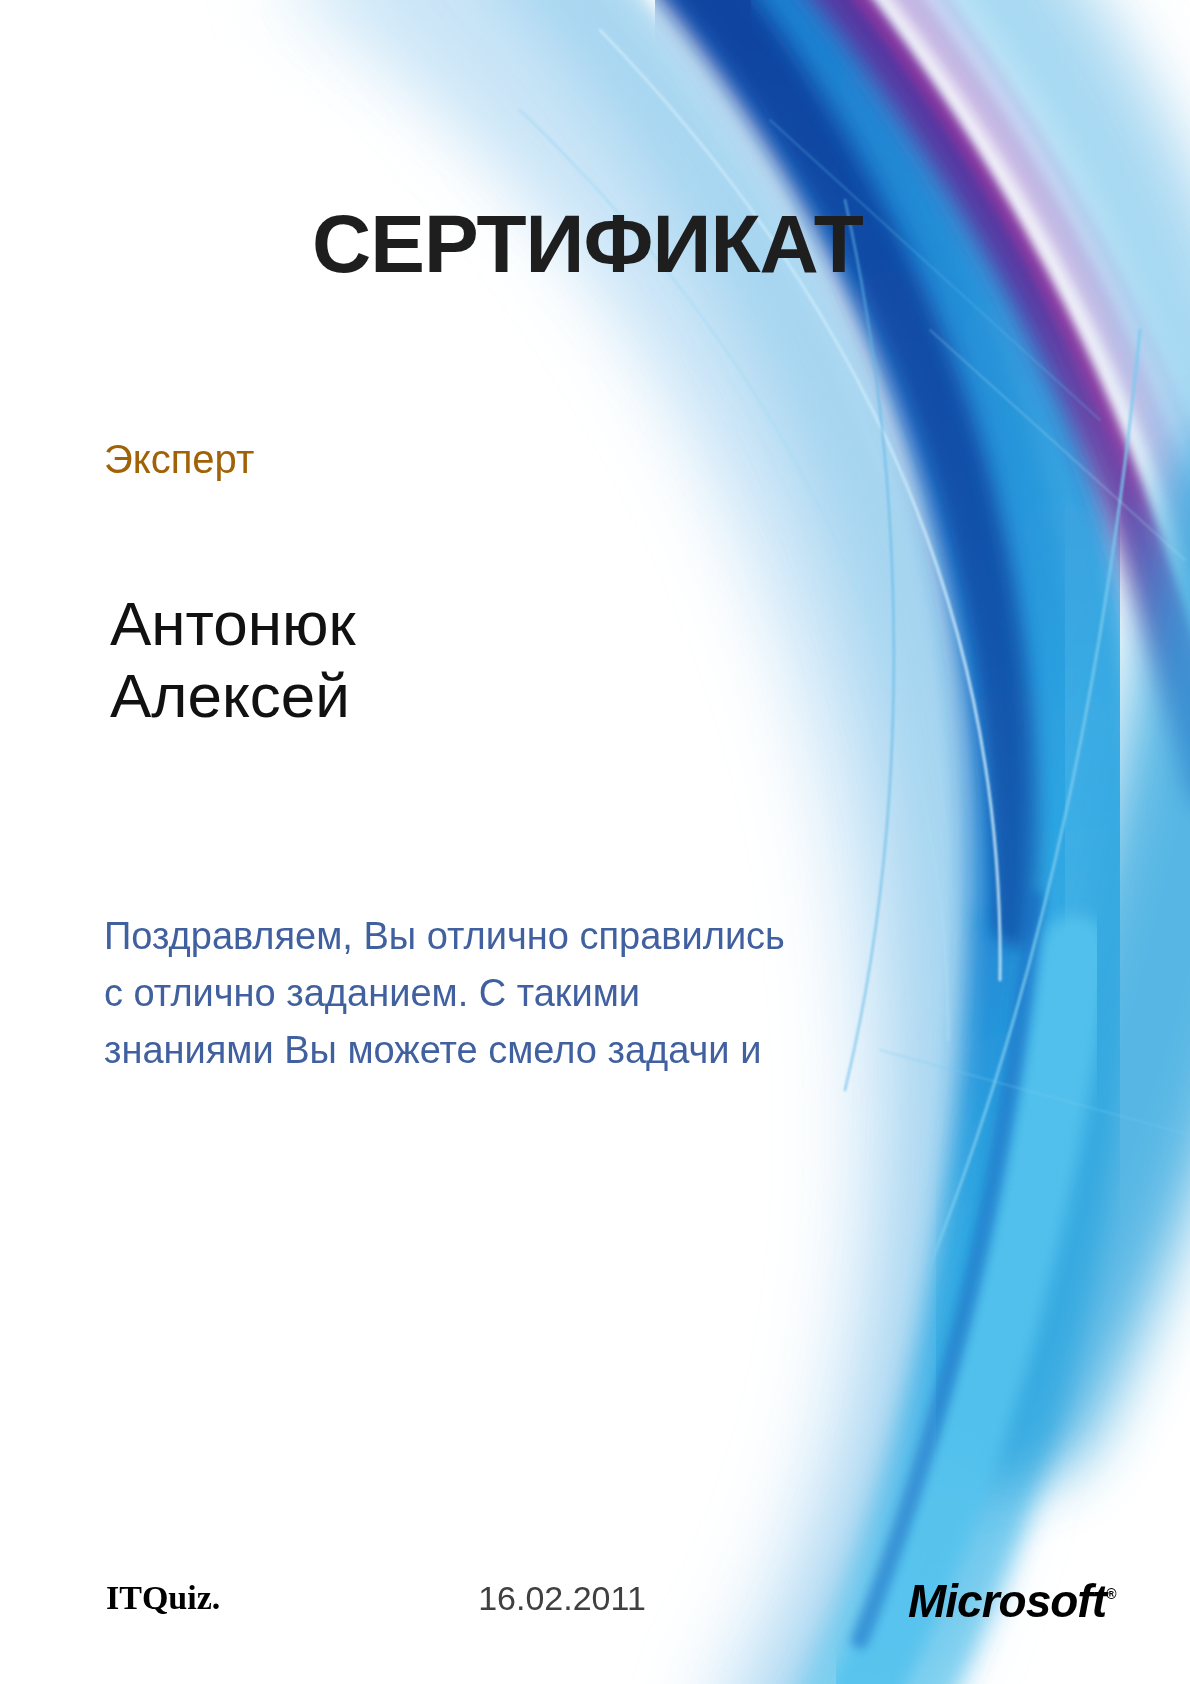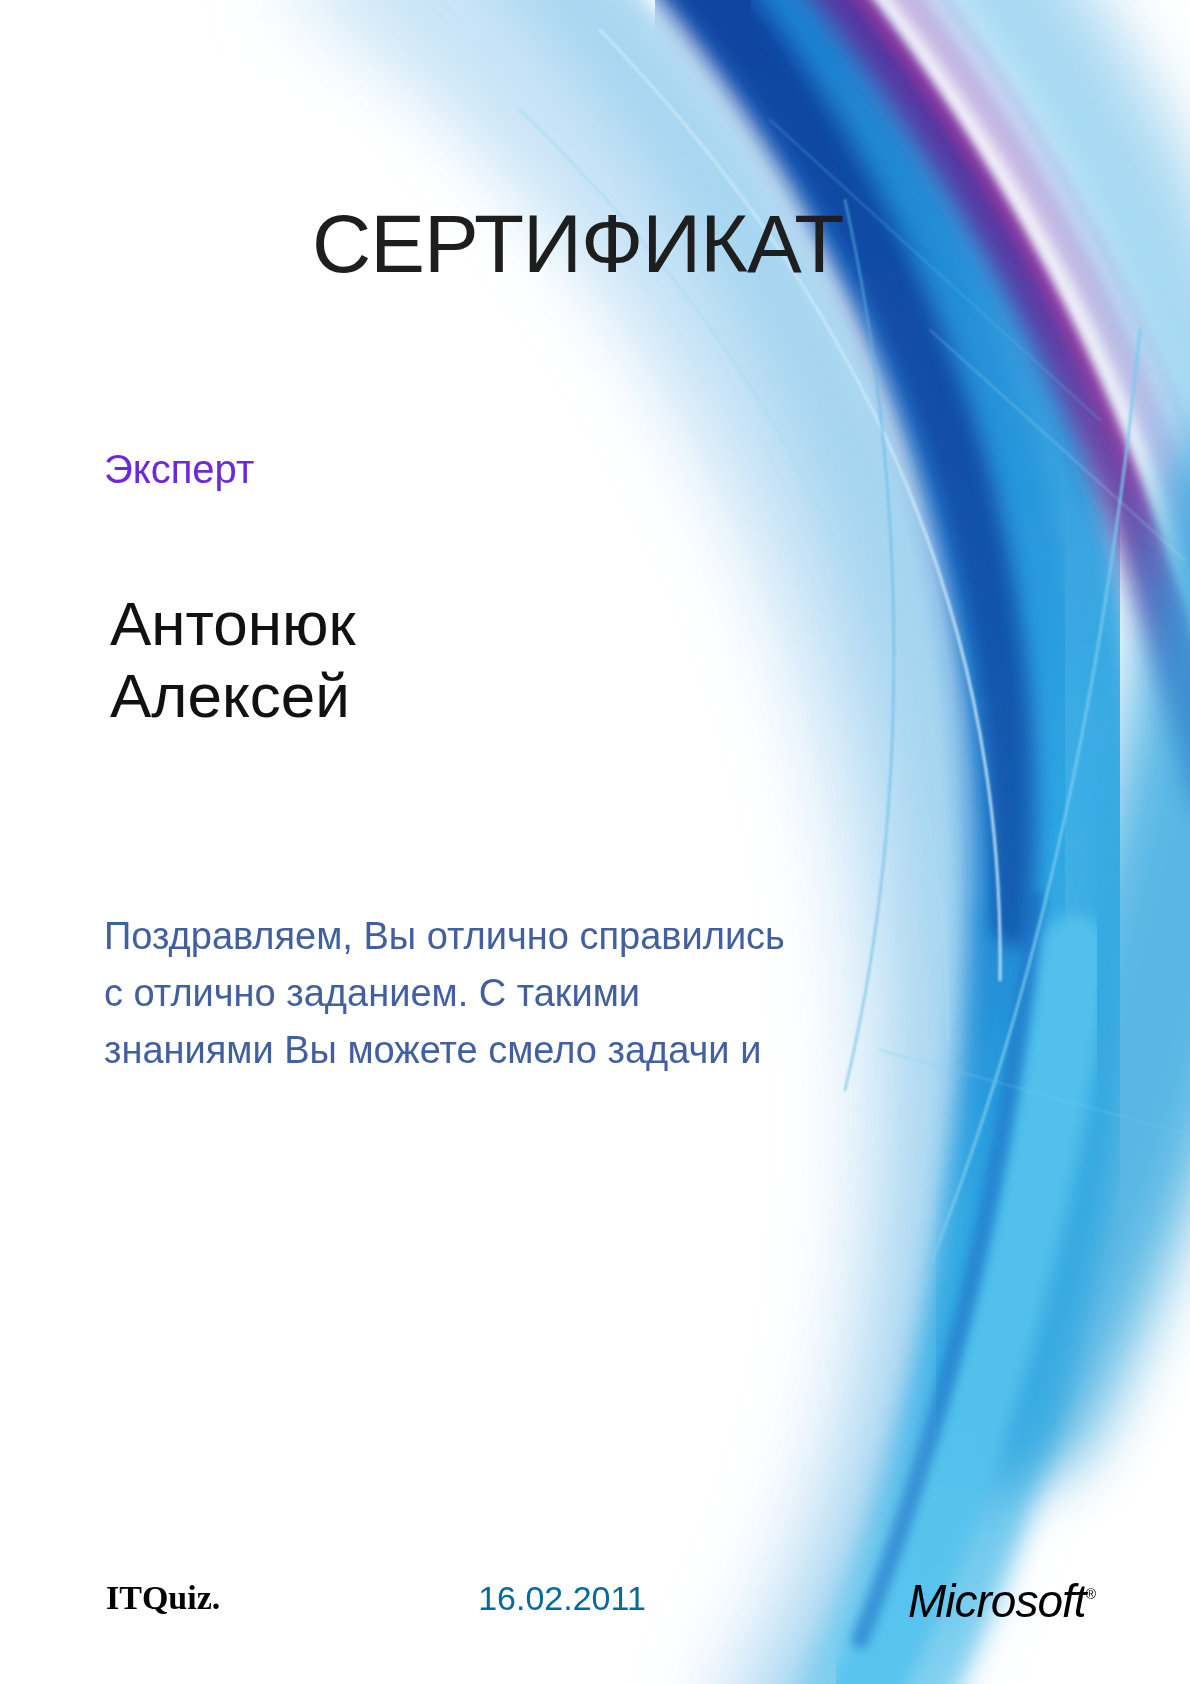--- a/index.html
+++ b/index.html
@@ -7,47 +7,47 @@
     position:relative;
     width:1190px;height:1684px;
     background:#ffffff;
     overflow:hidden;
     font-family:"Liberation Sans","DejaVu Sans",sans-serif;
   }
   .wave-svg{position:absolute;inset:0;width:1190px;height:1684px;display:block;}
   .txt{position:absolute;white-space:nowrap;}
   .cert-title{
     left:312px;top:203px;
-    font-size:82px;line-height:82px;font-weight:400;
+    font-size:82px;line-height:82px;font-weight:700;
     letter-spacing:-1px;color:#1e1e1e;
   }
   .qualification{
-    left:104px;top:449px;
-    font-size:40px;line-height:40px;color:#6d28d9;
+    left:104px;top:439px;
+    font-size:40px;line-height:40px;color:#a16207;
   }
   .recipient{
     left:110px;top:588px;
     font-size:62px;line-height:72px;color:#111111;
   }
   .message{
     left:104px;top:908px;
     font-size:38px;line-height:57px;color:#40609f;
   }
   .issuer{
     left:106px;top:1577px;
     font-family:"Liberation Serif","DejaVu Serif",serif;
     font-size:34px;line-height:42px;font-weight:700;color:#000000;
   }
   .issue-date{
     left:0;top:1581px;width:1124px;text-align:center;
-    font-size:34px;line-height:34px;color:#0369a1;
+    font-size:34px;line-height:34px;color:#404040;
   }
   .ms-logo{
     left:908px;top:1571px;
-    font-size:46px;line-height:46px;font-weight:400;font-style:italic;
+    font-size:46px;line-height:46px;font-weight:700;font-style:italic;
     letter-spacing:-1px;color:#000000;
   }
   .ms-logo sup{font-size:14px;letter-spacing:0;vertical-align:18px;}
 </style>
 </head>
 <body>
 
 <div class="page">
 
   <svg class="wave-svg" viewBox="0 0 1190 1684" aria-hidden="true">

